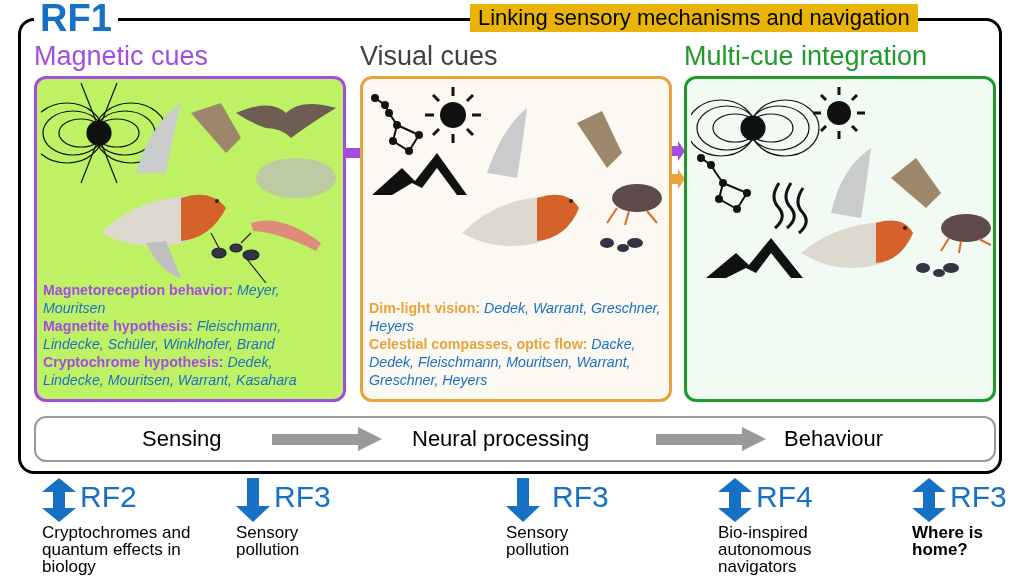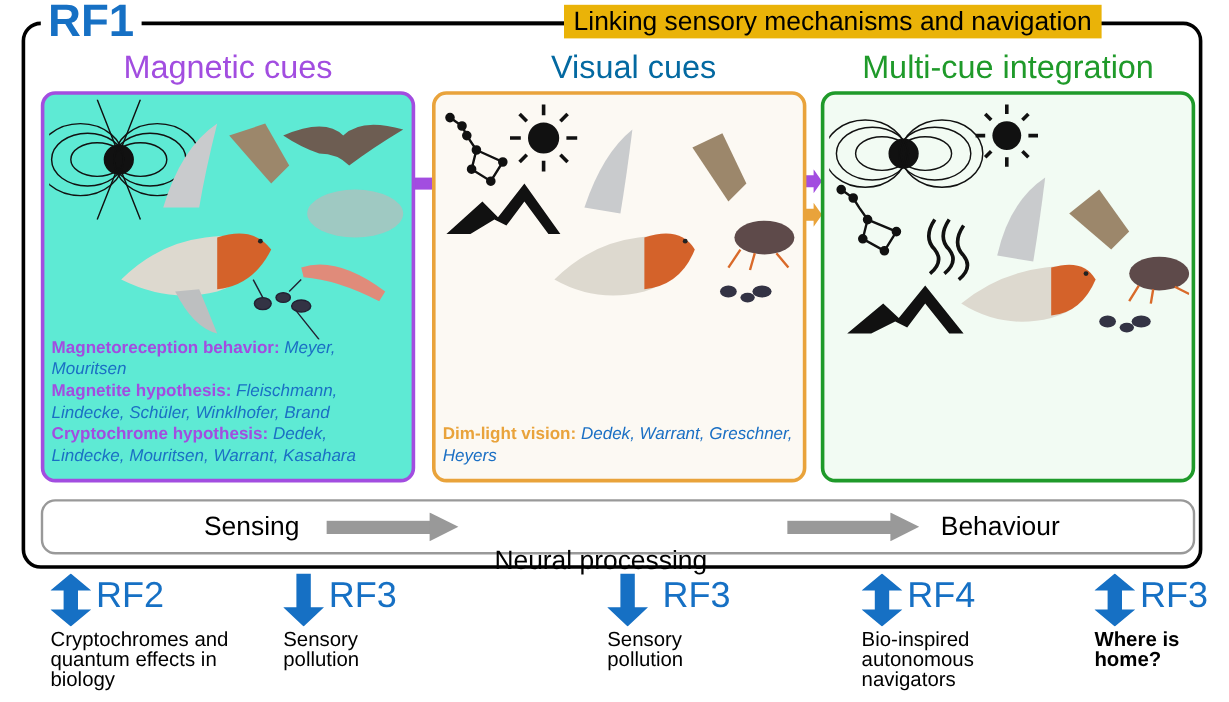--- a/index.html
+++ b/index.html
@@ -3,23 +3,23 @@
 <meta charset="utf-8">
 <style>
   html,body{margin:0;padding:0;background:#fff;}
   body{width:1024px;height:585px;position:relative;overflow:hidden;font-family:"Liberation Sans",sans-serif;}
   .abs{position:absolute;}
   
   #frame{left:18px;top:18px;width:984px;height:456px;border:3px solid #000;border-radius:16px;box-sizing:border-box;}
   #rf1{left:34px;top:-4px;font-size:38px;font-weight:bold;color:#1670c4;background:#fff;padding:0 6px;line-height:44px;}
   #frame-title{left:470px;top:4px;font-size:22px;color:#000;background:#eab308;padding:0 8px;line-height:28px;}
   #title-line{left:150px;top:18px;width:320px;height:3px;background:#000;}
-  .ptitle{font-size:27px;line-height:32px;text-align:center;}
+  .ptitle{font-size:27px;line-height:32px;}
   .panel{border:3px solid;border-radius:12px;box-sizing:border-box;}
-  #p-mag{left:34px;top:76px;width:312px;height:326px;border-color:#a24de0;background:#5eead4;}
+  #p-mag{left:34px;top:76px;width:312px;height:326px;border-color:#a24de0;background:#bef264;}
   #p-vis{left:360px;top:76px;width:312px;height:326px;border-color:#e9a33b;background:#fcf9f3;padding-left:16px;}
   #p-int{left:684px;top:76px;width:312px;height:326px;border-color:#1f9a2a;background:#f2fbf3;}
   .ptext{position:absolute;left:6px;right:6px;bottom:10px;font-size:14.2px;line-height:18px;}
   .ptext .h{font-weight:bold;}
   .ptext .a{font-style:italic;color:#1a6fc4;}
   
   #proc{left:34px;top:416px;width:962px;height:46px;border:2px solid #999;border-radius:12px;box-sizing:border-box;}
   .ptxt{font-size:22px;line-height:46px;top:416px;}
   
   .rf{font-size:30px;color:#1670c4;line-height:34px;}
@@ -28,21 +28,21 @@
 </style>
 </head>
 <body>
 
 <div id="frame" class="abs"></div>
 <div id="title-line" class="abs"></div>
 <div id="rf1" class="abs">RF1</div>
 <div id="frame-title" class="abs">Linking sensory mechanisms and navigation</div>
 
 <div class="abs ptitle" style="left:34px;top:40px;width:312px;color:#a24de0;">Magnetic cues</div>
-<div class="abs ptitle" style="left:372px;top:40px;width:312px;color:#0369a1;">Visual cues</div>
+<div class="abs ptitle" style="left:360px;top:40px;width:312px;color:#404040;">Visual cues</div>
 <div class="abs ptitle" style="left:684px;top:40px;width:312px;color:#1f9a2a;">Multi-cue integration</div>
 
 <div class="abs" style="left:344px;top:148px;width:18px;height:10px;background:#a24de0;"></div>
 <svg class="abs" style="left:668px;top:141px;" width="18" height="56">
   <polygon points="0,5 10,5 10,0 17,10 10,20 10,15 0,15" fill="#a24de0"></polygon>
   <polygon points="0,33 10,33 10,28 17,38 10,48 10,43 0,43" fill="#e9a33b"></polygon>
 </svg>
 
 <div id="p-mag" class="abs panel">
   <svg class="abs" style="left:4px;top:4px;" width="300" height="200" viewBox="0 0 300 200">
@@ -131,20 +131,21 @@
         <path d="M250 125 L240 140 M262 128 L258 142 M280 128 L290 140" stroke="#d96a2a" stroke-width="2"></path>
       </g>
     <g fill="#334">
         <ellipse cx="240" cy="160" rx="7" ry="5"></ellipse>
         <ellipse cx="256" cy="165" rx="6" ry="4"></ellipse>
         <ellipse cx="268" cy="160" rx="8" ry="5"></ellipse>
       </g>
   </svg>
   <div class="ptext">
     <div><span class="h" style="color:#e9a33b">Dim-light vision:</span> <span class="a">Dedek, Warrant, Greschner, Heyers</span></div>
+    <div><span class="h" style="color:#e9a33b">Celestial compasses, optic flow:</span> <span class="a">Dacke, Dedek, Fleischmann, Mouritsen, Warrant, Greschner, Heyers</span></div>
   </div>
 </div>
 
 <div id="p-int" class="abs panel">
   <svg class="abs" style="left:4px;top:4px;" width="300" height="215" viewBox="0 0 300 215">
     <g fill="none" stroke="#111" stroke-width="1.2">
       <ellipse cx="62" cy="45" rx="12" ry="12" fill="#111"></ellipse>
       <ellipse cx="44" cy="45" rx="22" ry="14"></ellipse>
         <ellipse cx="80" cy="45" rx="22" ry="14"></ellipse>
       <ellipse cx="36" cy="45" rx="30" ry="22"></ellipse>
@@ -197,26 +198,26 @@
       </g>
     <g fill="#334">
         <ellipse cx="232" cy="185" rx="7" ry="5"></ellipse>
         <ellipse cx="248" cy="190" rx="6" ry="4"></ellipse>
         <ellipse cx="260" cy="185" rx="8" ry="5"></ellipse>
       </g>
   </svg>
 </div>
 
 <div id="proc" class="abs"></div>
-<div class="abs ptxt" style="left:142px;margin-left:28px;">Sensing</div>
+<div class="abs ptxt" style="left:142px;">Sensing</div>
 <svg class="abs" style="left:272px;top:427px;" width="112" height="24">
   <rect x="0" y="7" width="88" height="11" fill="#999"></rect>
     <polygon points="86,0 110,12 86,24" fill="#999"></polygon>
 </svg>
-<div class="abs ptxt" style="left:412px;margin-top:28px;">Neural processing</div>
+<div class="abs ptxt" style="left:412px;">Neural processing</div>
 <svg class="abs" style="left:656px;top:427px;" width="112" height="24">
   <rect x="0" y="7" width="88" height="11" fill="#999"></rect>
     <polygon points="86,0 110,12 86,24" fill="#999"></polygon>
 </svg>
 <div class="abs ptxt" style="left:784px;">Behaviour</div>
 
 <div class="abs" style="left:42px;top:478px;">
   <svg width="34" height="44" style="position:absolute;left:0;top:0;">
       <polygon points="17,0 34,14 23,14 23,30 34,30 17,44 0,30 11,30 11,14 0,14" fill="#1670c4"></polygon>
     </svg>

